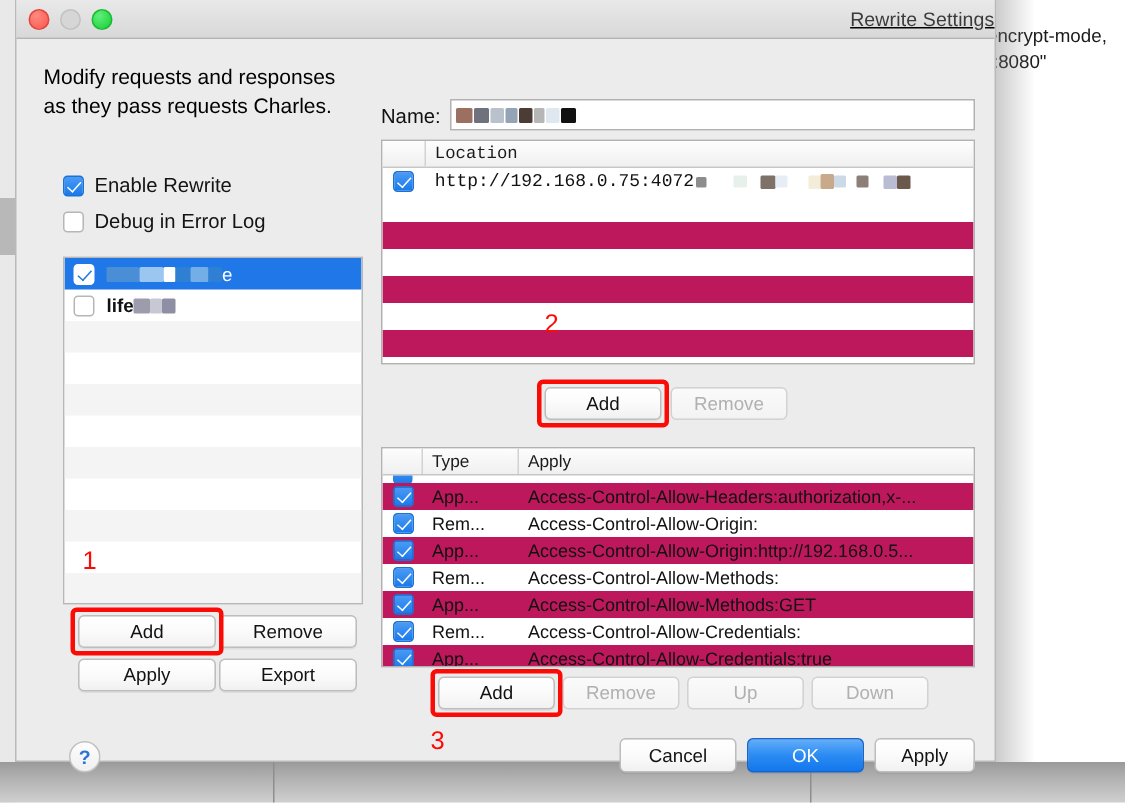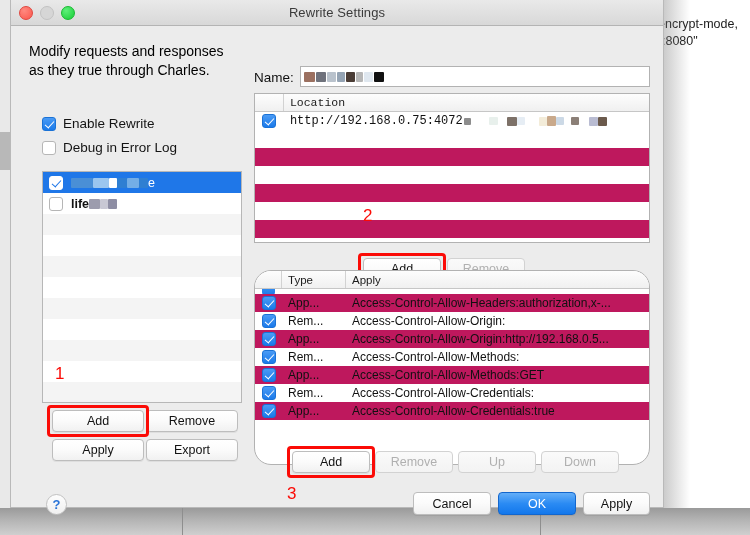--- a/index.html
+++ b/index.html
@@ -33,21 +33,21 @@
   .dialog{
     position:absolute;left:10px;top:0;width:654px;height:508px;
     background:#ececec;
     border:1px solid #b9b9b9;border-top:none;
     box-sizing:border-box;
   }
   .titlebar{
     position:relative;height:25px;width:100%;
     background:linear-gradient(180deg,#e9e9e9 0%,#d8d8d8 100%);
     border-bottom:1px solid #b4b4b4;
-    display:flex;align-items:center;justify-content:center;
+    display:flex;align-items:center;justify-content:flex-end;text-decoration:underline;
   }
   .titlebar .title{
     font-size:13px;color:#3b3b3b;letter-spacing:.1px;
   }
   .lights{position:absolute;left:8px;top:6px;display:flex;gap:7px;}
   .light{width:12px;height:12px;border-radius:50%;}
   .l-red{background:radial-gradient(circle at 35% 30%,#ff8a80,#fb564c);border:1px solid #e0463e;}
   .l-yellow{background:#d6d6d6;border:1px solid #c2c2c2;}
   .l-green{background:radial-gradient(circle at 35% 30%,#5ef07a,#18cd36);border:1px solid #17bb31;}
 
@@ -155,21 +155,21 @@
         <div class="light l-yellow"></div>
         <div class="light l-green"></div>
       </div>
       <div class="title">Rewrite Settings</div>
     </div>
 
     <div class="body">
 
       <div class="intro">
         <div>Modify requests and responses</div>
-        <div>as they true through Charles.</div>
+        <div>as they pass requests Charles.</div>
       </div>
 
       <div class="chk-row" style="left:31px;top:90px;">
         <span class="chk on"></span>
         <span class="chk-label">Enable Rewrite</span>
       </div>
       <div class="chk-row" style="left:31px;top:114px;">
         <span class="chk"></span>
         <span class="chk-label">Debug in Error Log</span>
       </div>
@@ -248,21 +248,21 @@
         <div class="trow"></div>
         <div class="trow alt"></div>
       </div>
 
       <div class="num" style="left:352px;top:180px;">2</div>
 
       <div class="btn abs" style="left:352px;top:232px;width:78px;">Add</div>
       <div class="btn abs dis" style="left:436px;top:232px;width:78px;">Remove</div>
       <div class="hl" style="left:347px;top:227px;width:88px;height:32px;"></div>
 
-      <div class="table" style="left:243px;top:244px;width:396px;height:195px;border-radius:17px;">
+      <div class="table" style="left:243px;top:272px;width:396px;height:147px;">
         <div class="thead">
           <div class="th" style="width:27px;"></div>
           <div class="th" style="width:64px;">Type</div>
           <div class="th" style="width:303px;border-right:none;">Apply</div>
         </div>
         <div style="height:5px;overflow:hidden;position:relative;">
           <div style="position:absolute;left:7px;top:-7px;width:13px;height:13px;border-radius:3px;background:linear-gradient(180deg,#4a9bf5,#1a7aea);"></div>
         </div>
         <div class="trow alt">
           <div class="td c" style="width:27px;">

